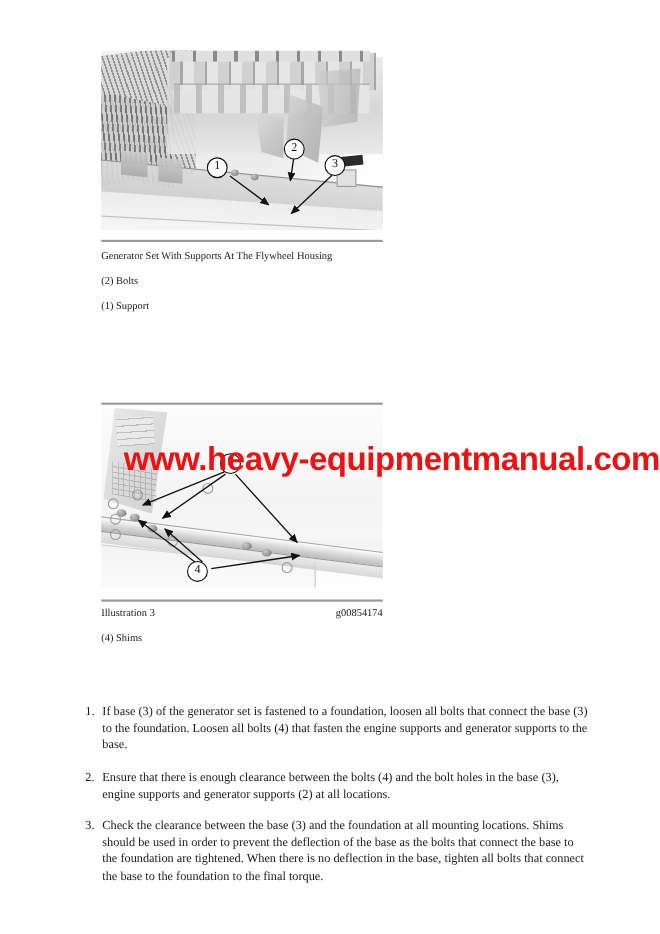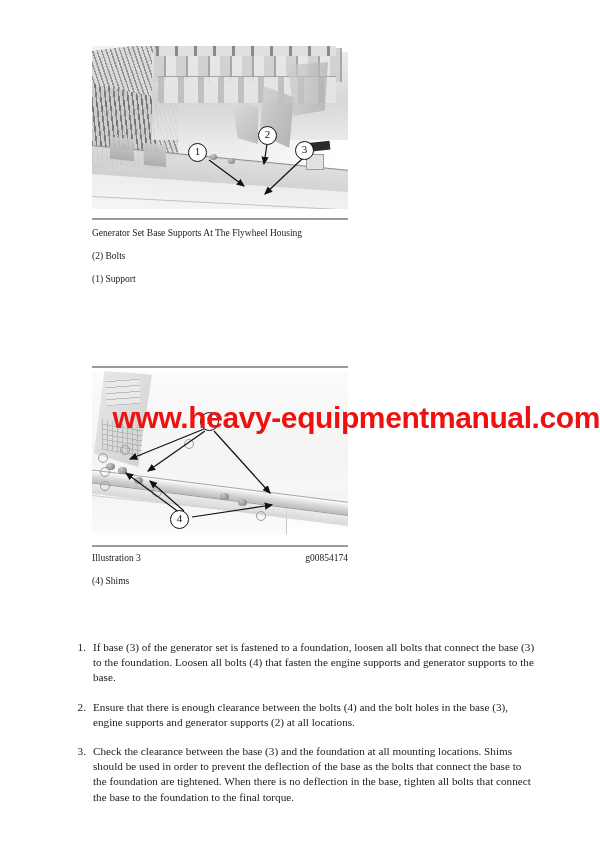--- a/index.html
+++ b/index.html
@@ -413,21 +413,21 @@
 
       <div class="callout" style="left:96px; top:97px;">1</div>
       <div class="callout" style="left:166px; top:80px;">2</div>
       <div class="callout" style="left:203px; top:95px;">3</div>
     </div>
   </div>
 
   <div class="rule" id="rule-1"></div>
 
   <div class="caption-block" id="caption-3">
-    <div class="caption-title">Generator Set Base Supports At The Flywheel Housing</div>
+    <div class="caption-title">Generator Set With Supports At The Flywheel Housing</div>
     <div class="caption-item">(2) Bolts</div>
     <div class="caption-item">(1) Support</div>
   </div>
 
   <div class="rule" id="rule-2"></div>
 
   <div class="figure" id="figure-4">
     <div class="photo" id="photo-4">
       <div class="p4-bg"></div>
       <div class="p4-panel"></div>

